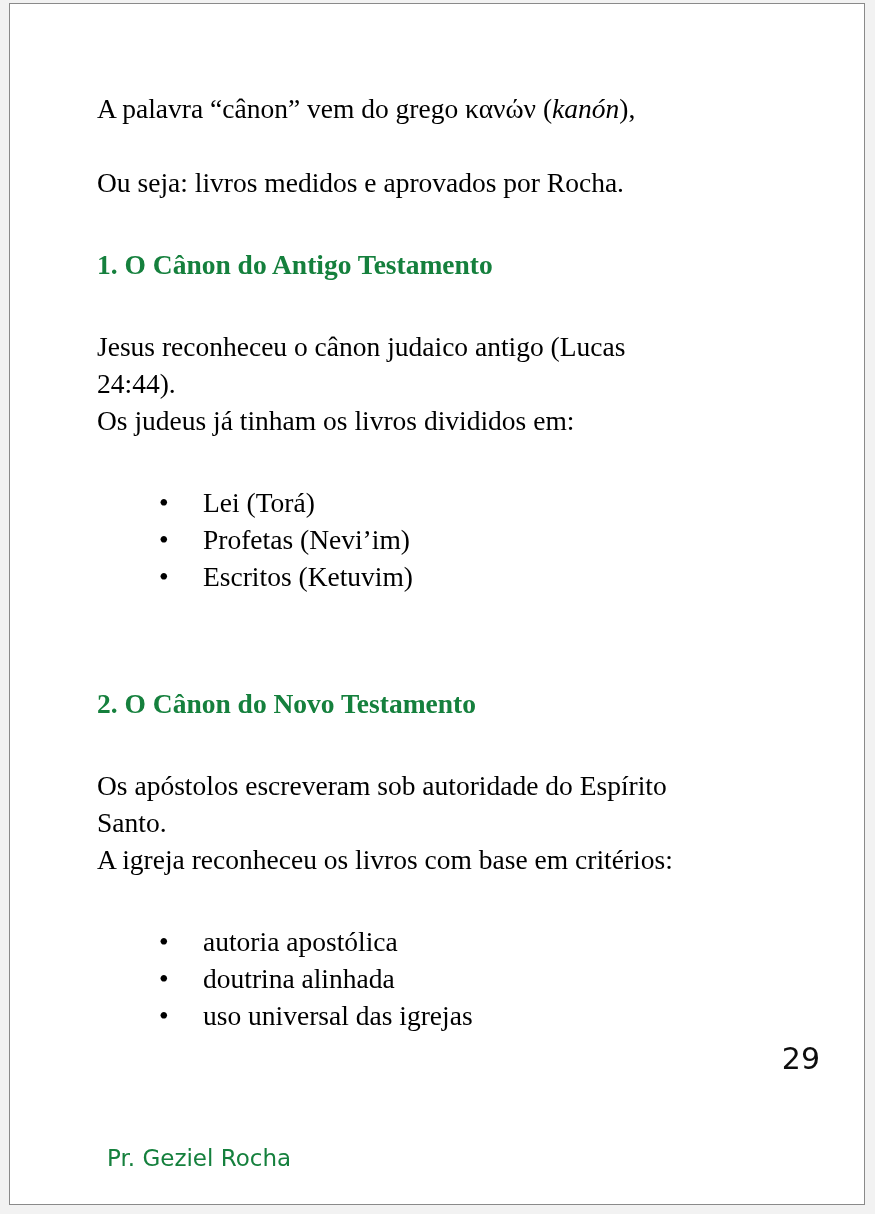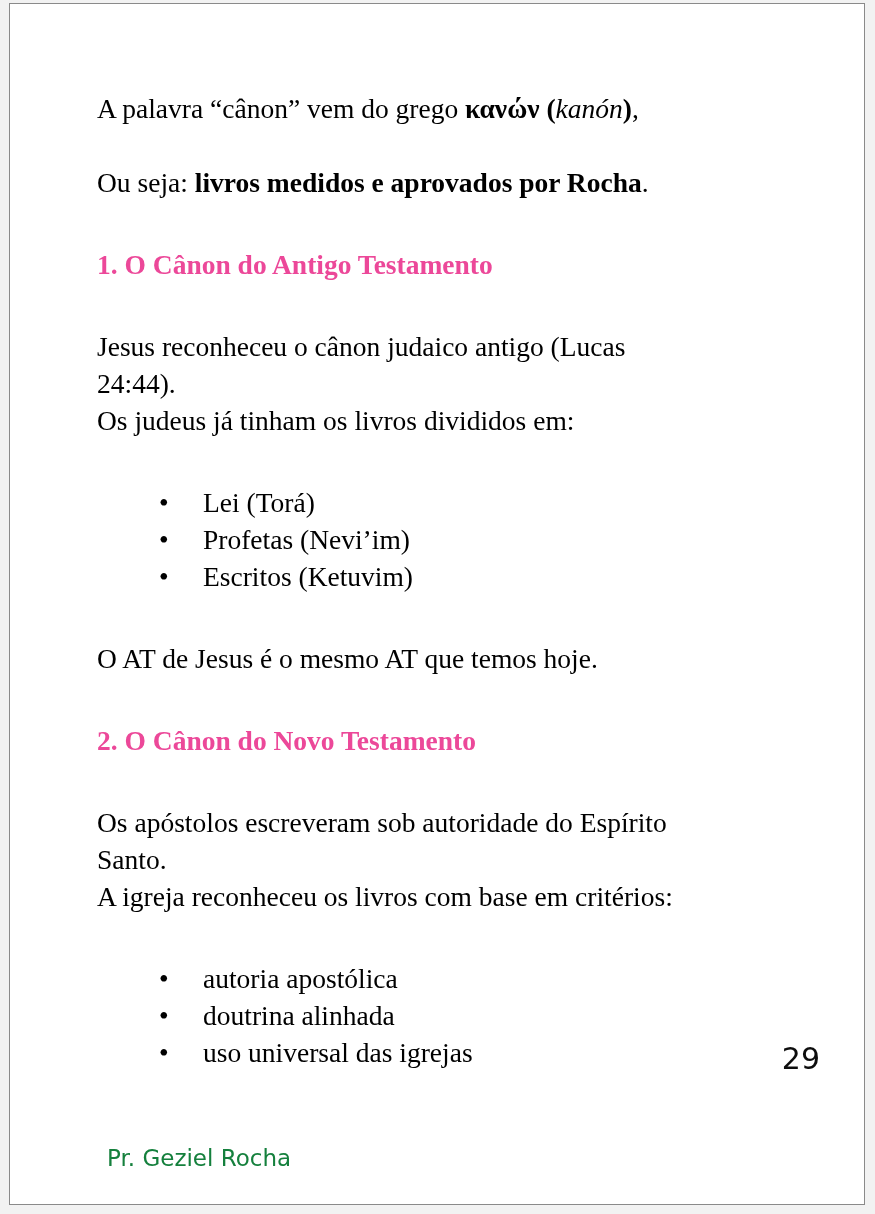--- a/index.html
+++ b/index.html
@@ -35,27 +35,27 @@
     line-height: 37px;
     color: #000000;
     margin: 0;
     text-align: left;
   }
   .heading {
     font-family: "Liberation Serif", serif;
     font-size: 27.5px;
     line-height: 37px;
     font-weight: bold;
-    color: #ec4899;
+    color: #15803d;
     margin: 0;
   }
   .gap {
     height: 45px;
   }
-  b.bold { font-weight: bold; }
+  b.bold { font-weight: normal; }
   i.bolditalic { font-weight: normal; font-style: italic; }
   ul.bullets {
     list-style: none;
     margin: 0;
     padding: 0;
   }
   ul.bullets li {
     font-family: "Liberation Serif", serif;
     font-size: 27.5px;
     line-height: 37px;
@@ -111,21 +111,20 @@
     <div class="gap"></div>
 
     <ul class="bullets">
       <li><span class="dot">•</span><span>Lei (Torá)</span></li>
       <li><span class="dot">•</span><span>Profetas (Nevi’im)</span></li>
       <li><span class="dot">•</span><span>Escritos (Ketuvim)</span></li>
     </ul>
 
     <div class="gap"></div>
 
-    <p class="para">O AT de Jesus é o mesmo AT que temos hoje.</p>
 
     <div class="gap"></div>
 
     <p class="heading">2. O Cânon do Novo Testamento</p>
 
     <div class="gap"></div>
 
     <p class="para"><span>Os apóstolos escreveram sob autoridade do Espírito</span><br><span>Santo.</span><br><span>A igreja reconheceu os livros com base em critérios:</span></p>
 
     <div class="gap"></div>

